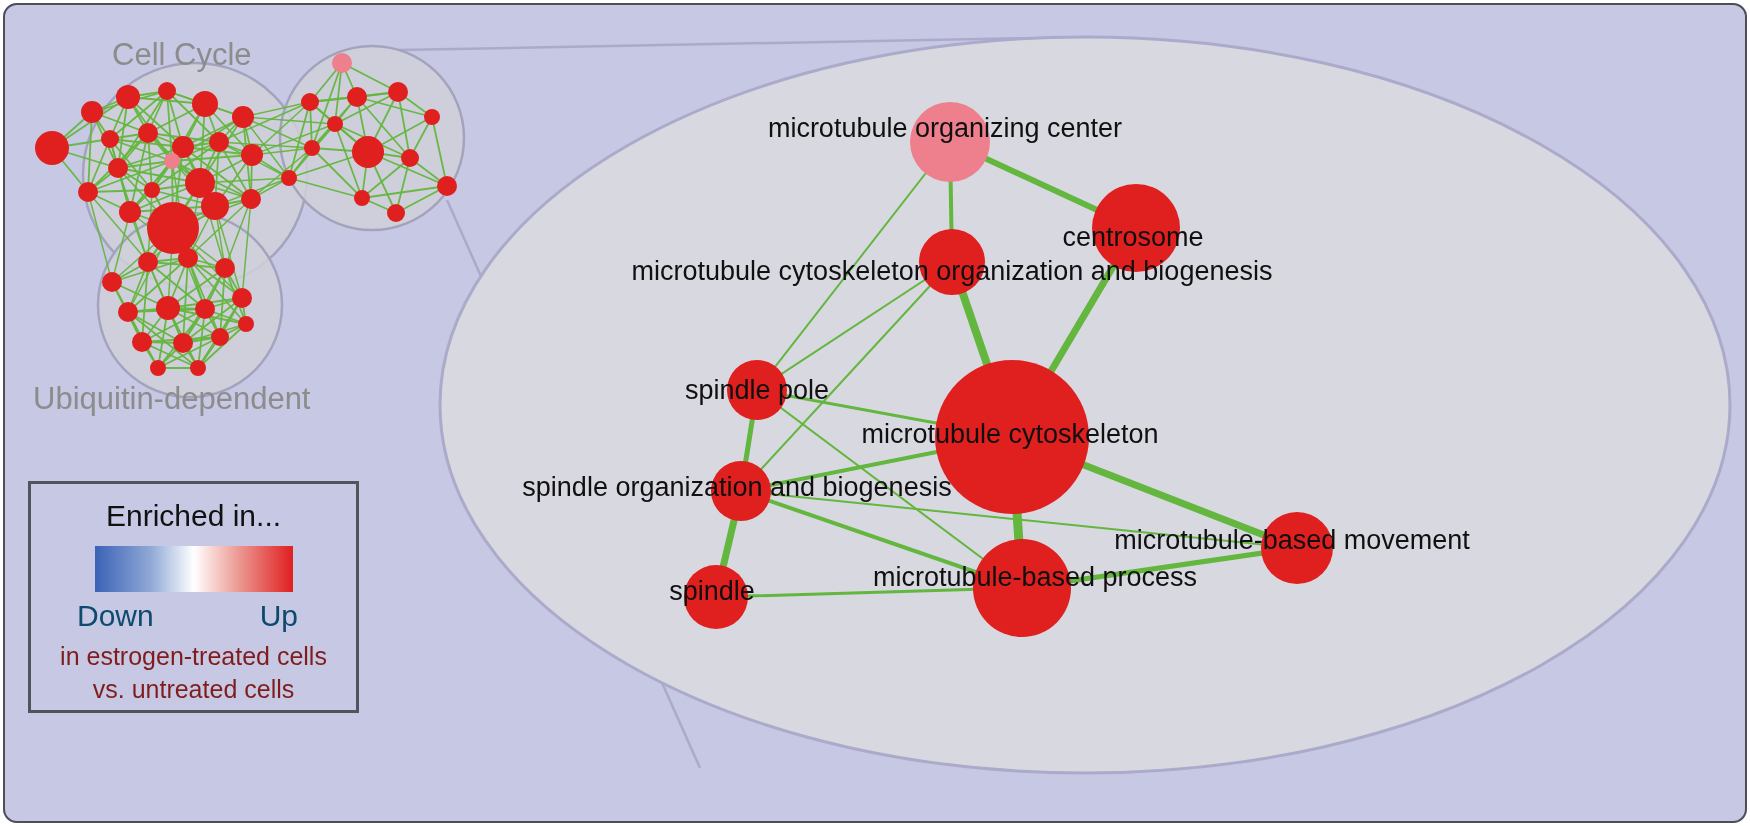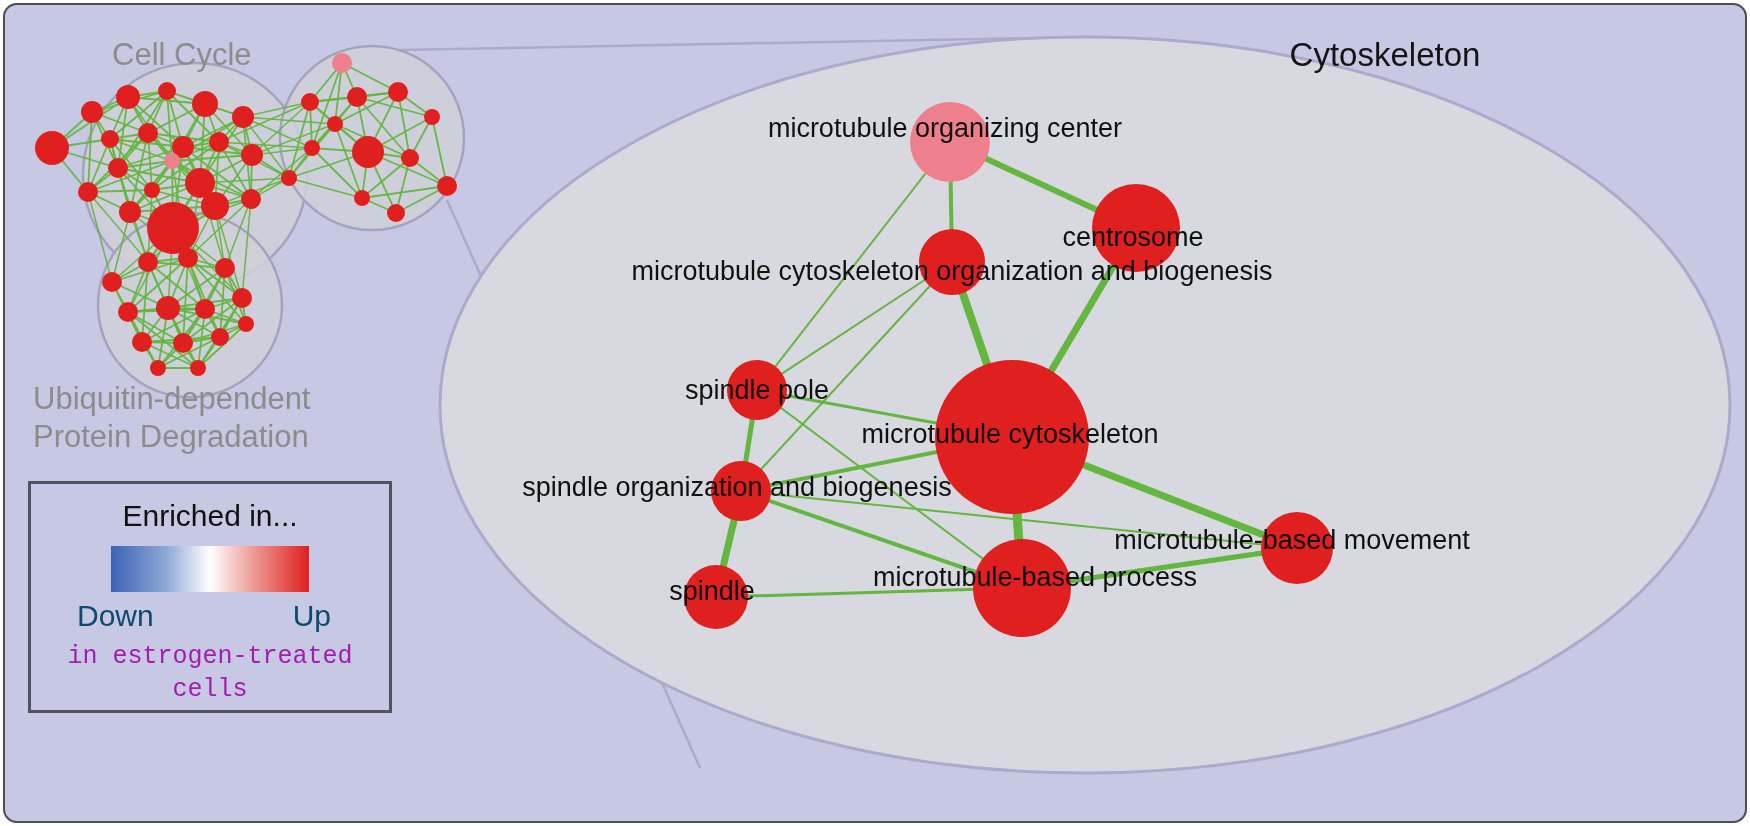--- a/index.html
+++ b/index.html
@@ -5,26 +5,26 @@
   * { margin:0; padding:0; box-sizing:border-box; }
   body { font-family:"Liberation Sans", sans-serif; background:#ffffff; }
   .canvas { position:relative; width:1750px; height:826px; background:#ffffff; overflow:hidden; }
   .bg { position:absolute; inset:3px; border-radius:14px; background:#c7c8e3; z-index:0; }
   #net { position:absolute; left:0; top:0; z-index:1; }
   #net text.node-label { font-family:"Liberation Sans", sans-serif; font-size:27px; fill:#101010; }
   .frame { position:absolute; inset:3px; border-radius:14px; border:2px solid #4e4e58; pointer-events:none; z-index:3; }
   .overlay { position:absolute; z-index:2; }
   .gray-label { color:#8c8c8c; font-size:31px; line-height:38px; }
   .zoom-title { left:1270px; top:34px; width:230px; text-align:center; color:#141414; font-size:33px; line-height:42px; }
-  .legend { left:28px; top:481px; width:364px; height:232px; border:3px solid #53535e; background:#c7c8e3; text-align:center; padding-top:15px; }
+  .legend { left:28px; top:481px; width:331px; height:232px; border:3px solid #53535e; background:#c7c8e3; text-align:center; padding-top:15px; }
   .legend-title { font-size:30px; color:#111; }
   .legend-gradient { width:198px; height:46px; margin:13px auto 0 auto;
       background:linear-gradient(to right, #3b62b5 0%, #8fa8d6 28%, #ffffff 50%, #eda49e 70%, #df1f1f 100%); }
   .legend-downup { display:flex; justify-content:space-between; padding:0 58px 0 46px; margin-top:7px; font-size:30px; color:#0c4a6e; }
-  .legend-sub { font-size:25px; line-height:33px; color:#a21caf;font-family:Liberation Mono, monospace; }
+  .legend-sub { font-size:25px; line-height:33px; color:#7f1d1d; }
   .legend-sub.first { margin-top:7px; }
 </style>
 </head>
 <body>
 
 <div class="canvas">
   <div class="bg"></div>
 
   <svg id="net" width="1750" height="826">
       <line x1="398" y1="50" x2="1090" y2="37" stroke="#abaacb" stroke-width="2.5"></line>
@@ -367,31 +367,30 @@
       <circle cx="220" cy="337" r="9" fill="#e01f1f"></circle>
       <circle cx="158" cy="368" r="8" fill="#e01f1f"></circle>
       <circle cx="198" cy="368" r="8" fill="#e01f1f"></circle>
       <circle cx="246" cy="324" r="8" fill="#e01f1f"></circle>
     </svg>
 
   <div class="overlay gray-label" style="left:112px; top:36px;">Cell Cycle</div>
 
   <div class="overlay gray-label" style="left:33px; top:380px;">
     <div>Ubiquitin-dependent</div>
-    <div>Protein Degradation</div>
   </div>
 
   <div class="overlay zoom-title">
-    <div>Cytoskeleton</div>
   </div>
 
   <div class="overlay legend">
     <div class="legend-title">Enriched in...</div>
     <div class="legend-gradient"></div>
     <div class="legend-downup">
       <span>Down</span>
       <span>Up</span>
     </div>
     <div class="legend-sub first">in estrogen-treated cells</div>
+    <div class="legend-sub">vs. untreated cells</div>
   </div>
 
   <div class="frame"></div>
 </div>
 
 </body></html>

